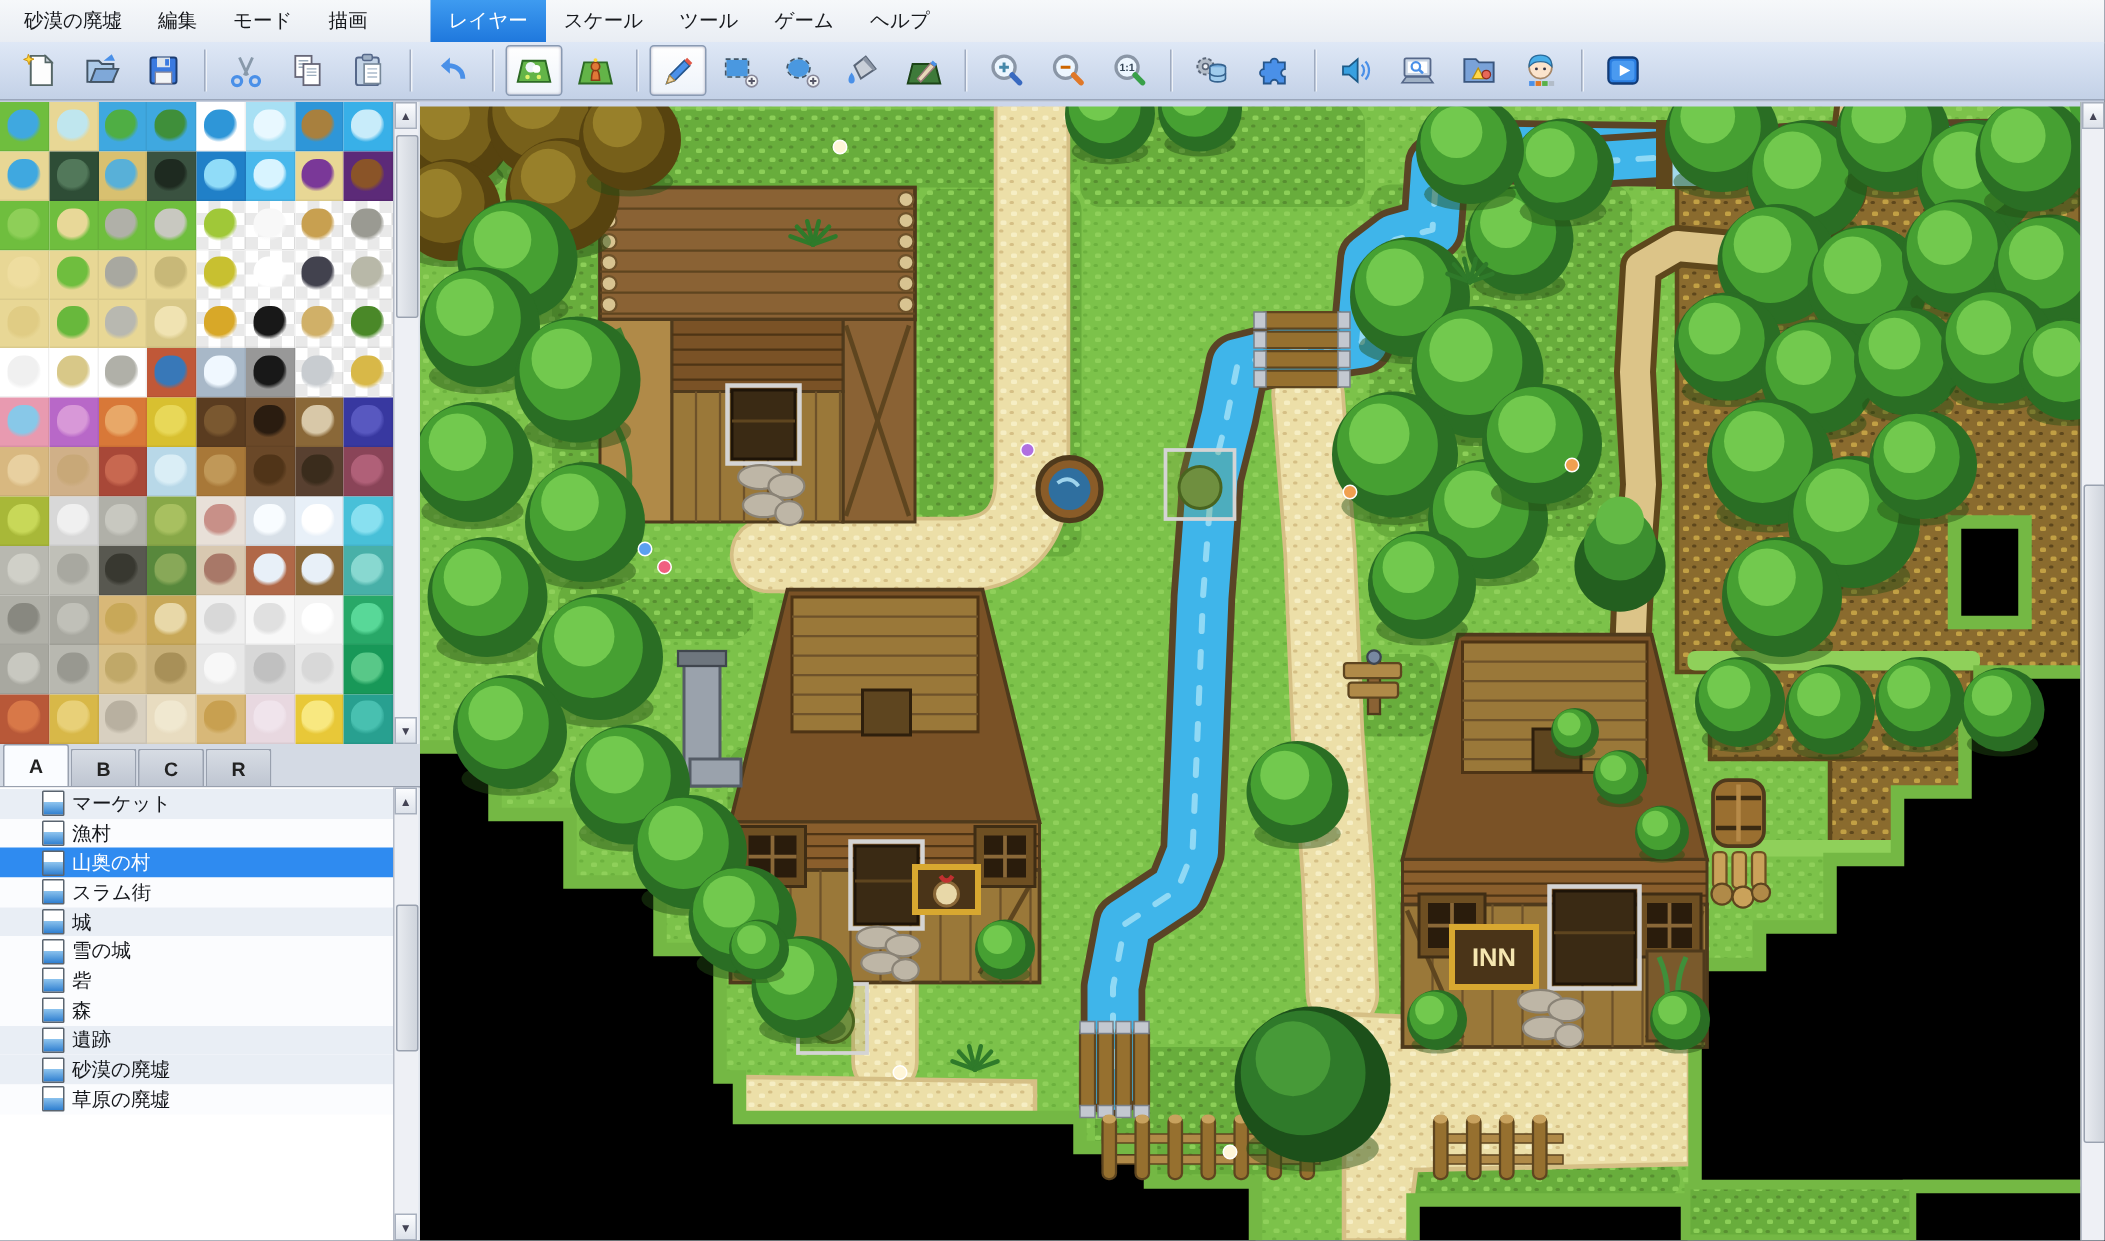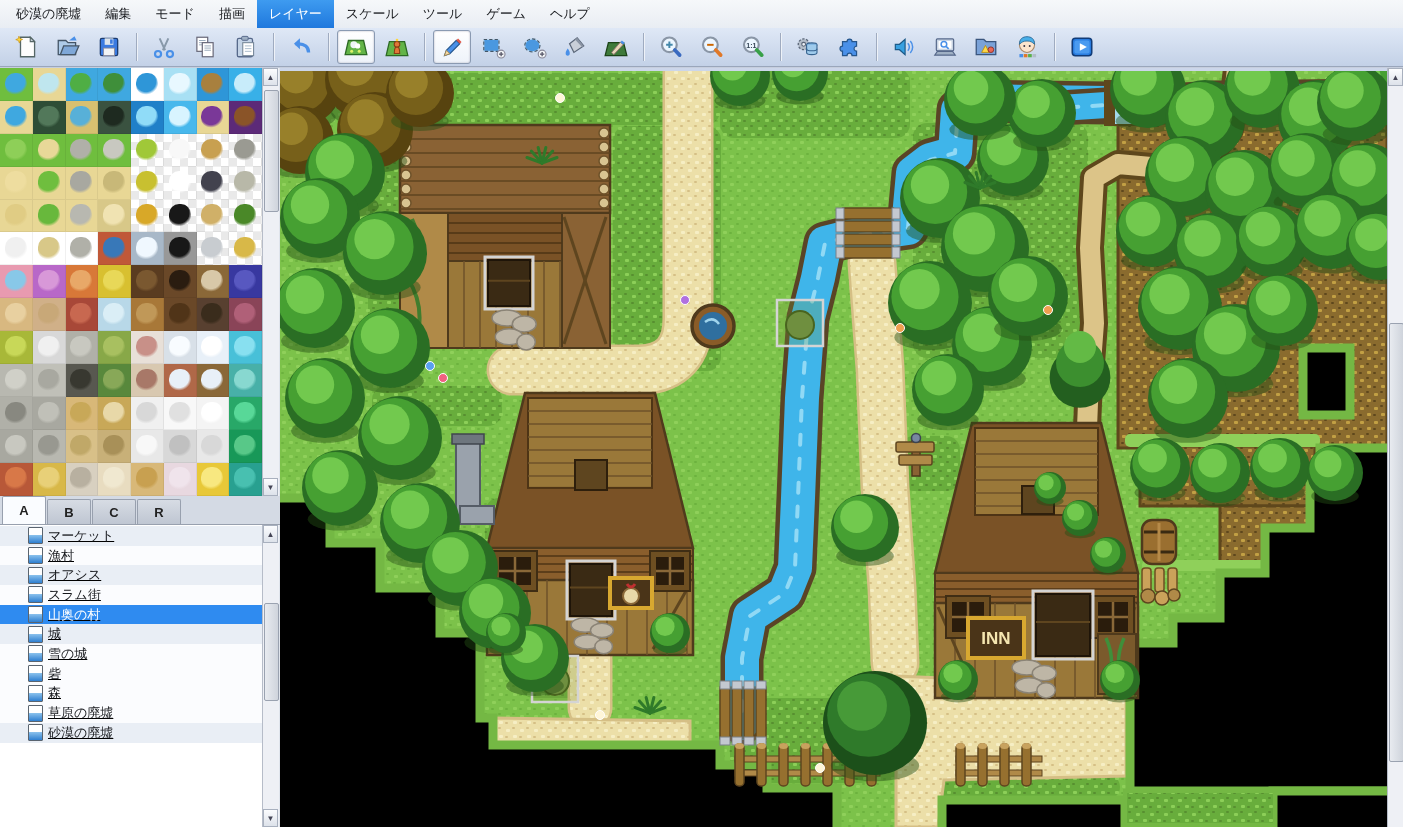--- a/index.html
+++ b/index.html
@@ -1,40 +1,40 @@
 <!DOCTYPE html>
 <html><head>
 <meta charset="utf-8">
 <style>
   html,body{margin:0;padding:0;background:#9aa4b4;font-family:"Liberation Sans","DejaVu Sans",sans-serif;}
   #app{position:relative;width:1403px;height:827px;overflow:hidden;background:#c6cedd;user-select:none;}
   
   #menubar{position:absolute;left:0;top:0;width:1403px;height:28px;background:linear-gradient(#f6f8fa,#e9edf3);border-bottom:1px solid #c2c9d6;display:flex;align-items:stretch;padding-left:4px;}
   .menu-item{display:flex;align-items:center;padding:0 12px;font-size:13px;color:#16181c;cursor:default;}
-  .menu-item.active{background:linear-gradient(#3e9bf0,#1f78dd);color:#fff;}
+  .menu-item.active{background:linear-gradient(#3e9bf0,#1f78dd);color:#fff;margin-left:30px;}
   
   #toolbar{position:absolute;left:0;top:28px;width:1403px;height:38px;background:linear-gradient(#dfe8f6,#c3d1e7);border-bottom:1px solid #9aa6bb;display:flex;align-items:center;padding-left:8px;gap:3px;}
   .tb-btn{width:36px;height:32px;border-radius:3px;display:flex;align-items:center;justify-content:center;border:1px solid transparent;}
   .tb-btn.pressed{background:linear-gradient(#ffffff,#eef3fa);border:1px solid #8a9ab2;box-shadow:inset 0 0 2px #aab;}
   .tb-btn svg{width:26px;height:26px;}
   .tb-sep{width:1px;height:28px;background:#9fabc0;margin:0 5px;box-shadow:1px 0 0 #eef2f8;}
   
   #left-panel{position:absolute;left:0;top:68px;width:280px;height:759px;background:#dfe4ec;}
   #palette{position:absolute;left:0;top:0;width:262px;height:428px;background:#fff;overflow:hidden;border-bottom:1px solid #aab;}
   .pal-row{display:flex;height:32.9px;}
   .pal-cell{width:32.75px;height:32.9px;box-sizing:border-box;border-right:1px solid rgba(0,0,0,.06);border-bottom:1px solid rgba(0,0,0,.06);position:relative;}
   .pal-cell .blob{position:absolute;left:15%;top:15%;width:70%;height:70%;border-radius:45%;}
   .checker{background:repeating-conic-gradient(#e9e9e9 0% 25%, #ffffff 0% 50%) 0 0/16px 16px;}
   .vscroll{position:absolute;width:16px;background:#eef0f5;border-left:1px solid #b6bcc8;}
   .vscroll .btn{position:absolute;left:0;width:15px;height:18px;background:linear-gradient(#fbfcfe,#dde2ea);border:1px solid #a8b0be;box-sizing:border-box;display:flex;align-items:center;justify-content:center;font-size:8px;color:#445;}
   .vscroll .thumb{position:absolute;left:1px;width:13px;background:linear-gradient(90deg,#e8ebf0,#cfd4dc);border:1px solid #9aa2b0;border-radius:2px;}
   #tabbar{position:absolute;left:0;top:428px;width:280px;height:28px;background:#d4dae4;border-bottom:1px solid #98a0ae;display:flex;align-items:flex-end;padding-left:2px;}
   .tab{width:42px;height:24px;margin-right:1px;display:flex;align-items:center;justify-content:center;font-size:13px;font-weight:bold;color:#222;background:linear-gradient(#d7dce4,#bfc6d2);border:1px solid #98a0ae;border-bottom:none;border-radius:2px 2px 0 0;}
   .tab.active{background:#fafcff;height:27px;}
-  #maplist{position:absolute;left:0;top:457px;width:262px;height:302px;background:#fff;overflow:hidden;border-top:1px solid #fff;text-decoration:underline;}
+  #maplist{position:absolute;left:0;top:457px;width:262px;height:302px;background:#fff;overflow:hidden;border-top:1px solid #fff;}
   .ml-row{height:19.7px;display:flex;align-items:center;padding-left:28px;font-size:13px;color:#15171b;white-space:nowrap;}
   .ml-row.odd{background:#e9eef5;}
   .ml-row.even{background:#fbfcfe;}
   .ml-row.selected{background:#2f8bf0;color:#fff;}
   .ml-icon{width:13px;height:15px;margin-right:5px;flex:0 0 auto;border:1px solid #5a646f;border-radius:1px;background:linear-gradient(#ffffff 45%,#8ec4ee 45%,#2f7fd0);}
   
   #canvas-wrap{position:absolute;left:280px;top:68px;width:1123px;height:759px;background:#000;}
   #scene{position:absolute;left:0;top:0;}
   #canvas-scroll{left:1107px;top:0;height:759px;}
 </style>
@@ -597,55 +597,55 @@
       </div>
     <div id="maplist">
         <div class="ml-row odd">
           <div class="ml-icon"></div>
           <span>マーケット</span>
         </div>
         <div class="ml-row even">
           <div class="ml-icon"></div>
           <span>漁村</span>
         </div>
-        <div class="ml-row odd">
+        <div class="ml-row selected">
           <div class="ml-icon"></div>
-          <span>オアシス</span>
+          <span>山奥の村</span>
         </div>
         <div class="ml-row even">
           <div class="ml-icon"></div>
           <span>スラム街</span>
         </div>
-        <div class="ml-row selected">
-          <div class="ml-icon"></div>
-          <span>山奥の村</span>
-        </div>
         <div class="ml-row odd">
           <div class="ml-icon"></div>
           <span>城</span>
         </div>
         <div class="ml-row even">
           <div class="ml-icon"></div>
           <span>雪の城</span>
         </div>
         <div class="ml-row even">
           <div class="ml-icon"></div>
           <span>砦</span>
         </div>
         <div class="ml-row even">
           <div class="ml-icon"></div>
           <span>森</span>
         </div>
+        <div class="ml-row odd">
+          <div class="ml-icon"></div>
+          <span>遺跡</span>
+        </div>
+        <div class="ml-row odd">
+          <div class="ml-icon"></div>
+          <span>砂漠の廃墟</span>
+        </div>
         <div class="ml-row even">
           <div class="ml-icon"></div>
           <span>草原の廃墟</span>
-        </div>
-        <div class="ml-row odd">
-          <div class="ml-icon"></div>
-          <span>砂漠の廃墟</span>
         </div>
       </div>
     <div class="vscroll" id="list-scroll" style="left:262px;top:457px;height:302px;">
         <div class="btn" style="top: 0px;">▲</div>
         <div class="btn" style="top: 284px;">▼</div>
         <div class="thumb" style="top: 78px; height: 96px;"></div>
       </div>
   </div>
   <div id="canvas-wrap">
     <svg id="scene" width="1107" height="759">

